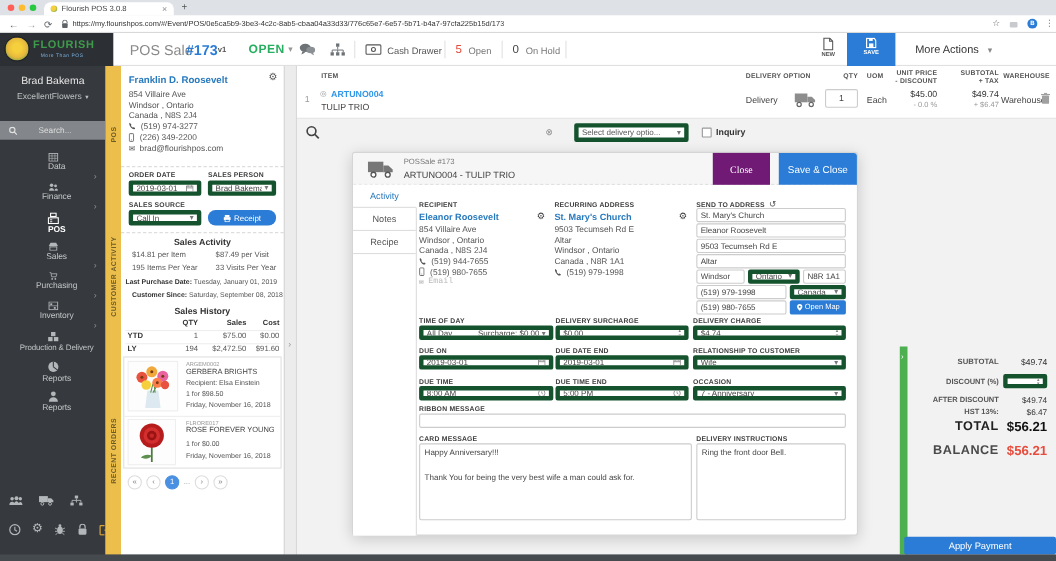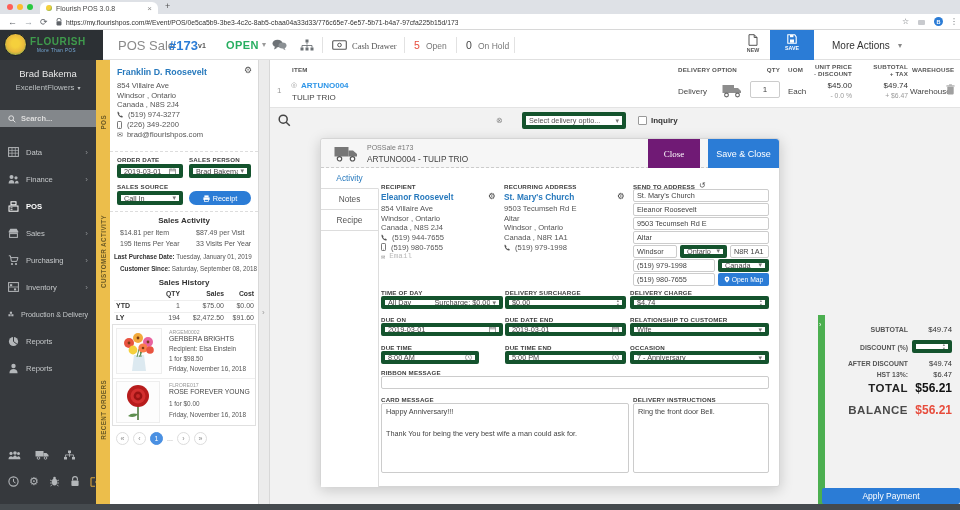--- a/index.html
+++ b/index.html
@@ -12,21 +12,21 @@
   .box{background:#fff;border:4px solid #14532d;border-radius:2px;display:flex;align-items:center;padding:0 3px;font-size:7.3px;color:#444;white-space:nowrap;overflow:hidden;}
   .box .grow{flex:1;overflow:hidden;}
   .caret{color:#777;font-size:7px;margin-left:2px;flex-shrink:0;}
   .stepper{display:flex;flex-direction:column;line-height:4px;font-size:4.5px;color:#888;margin-left:auto;flex-shrink:0;}
   input.txt{background:#fff;border:1px solid #ccc;border-radius:2px;font-size:7.3px;color:#444;padding:0 3px;font-family:inherit;width:100%;height:100%;}
   input.txt::placeholder{color:#aaa;}
   textarea.ta{border:1px solid #ccc;border-radius:2px;font-size:7.3px;color:#444;padding:3px 4px;font-family:inherit;resize:none;width:100%;height:100%;line-height:1.5;background:#fff;}
   .btn-blue{background:#2b7cd6;color:#fff;display:flex;align-items:center;justify-content:center;border-radius:2px;border:none;font-family:inherit;cursor:pointer;}
   .addr{font-size:7.6px;color:#555;line-height:9.5px;white-space:nowrap;}
   .vlabel{writing-mode:vertical-rl;transform:rotate(180deg);font-size:6.3px;font-weight:bold;color:#6b5a26;letter-spacing:.4px;white-space:nowrap;}
-  .mi{position:absolute;left:0;width:96px;height:26px;display:flex;align-items:center;padding:0 8px;}
+  .mi{position:absolute;left:0;width:96px;height:26px;display:flex;align-items:center;padding:0 8px;flex-direction:column;}
   .mi-label{font-size:7.7px;color:#c3c6c8;margin-left:7px;white-space:nowrap;letter-spacing:-.1px;}
   .mi-chev{margin-left:auto;color:#8d9093;font-size:8px;}
   .hdrcol{font-size:6.2px;font-weight:bold;color:#555;letter-spacing:.2px;white-space:nowrap;}
   .divider-v{position:absolute;top:38px;width:1px;height:16px;background:#e2e2e2;}
   .pagedot{width:13px;height:13px;border:1px solid #ddd;border-radius:50%;background:#fff;display:flex;align-items:center;justify-content:center;font-size:7px;color:#888;}
   .dotted{border-top:1px dashed #ddd;}
   svg{display:block;}
 </style>
 </head>
 <body>
@@ -99,21 +99,21 @@
         </svg>
     </span>
     <span class="divider-v" style="left:322px;top:7px;"></span>
 
     <span class="abs" style="left:332px;top:10px;">
       <svg width="15" height="10" viewBox="0 0 15 10">
           <rect x="0.7" y="0.7" width="13.6" height="8.6" rx="1" fill="none" stroke="#555" stroke-width="1.1"></rect>
           <circle cx="7.5" cy="5" r="1.8" fill="none" stroke="#555" stroke-width="1"></circle>
         </svg>
     </span>
-    <span class="abs nw" style="left:352px;top:11px;font-size:8.5px;color:#555;font-family:Liberation Serif, serif;">Cash Drawer</span>
+    <span class="abs nw" style="left:352px;top:11px;font-size:8.5px;color:#555;">Cash Drawer</span>
     <span class="divider-v" style="left:404px;top:7px;"></span>
 
     <span class="abs nw" style="left:414px;top:9px;font-size:10.5px;color:#e74c3c;">5</span>
     <span class="abs nw" style="left:426px;top:11px;font-size:8.5px;color:#777;">Open</span>
     <span class="divider-v" style="left:456px;top:7px;"></span>
 
     <span class="abs nw" style="left:466px;top:9px;font-size:10.5px;color:#444;">0</span>
     <span class="abs nw" style="left:478px;top:11px;font-size:8.5px;color:#777;">On Hold</span>
     <span class="divider-v" style="left:514px;top:7px;"></span>
 
@@ -140,21 +140,21 @@
     <div class="abs nw" style="left:0;top:8px;width:96px;text-align:center;font-size:9.5px;color:#e8e8e8;">Brad Bakema</div>
     <div class="abs flex" style="left:0;top:23px;width:96px;justify-content:center;">
       <span style="font-size:7.8px;color:#bcc0c2;">ExcellentFlowers</span>
       <span style="font-size:6px;color:#bcc0c2;margin-left:3px;">▾</span>
     </div>
     <div class="abs flex" style="left:0;top:50px;width:96px;height:17px;background:#83878b;padding:0 8px;">
       <svg width="8" height="8" viewBox="0 0 8 8">
           <circle cx="3.2" cy="3.2" r="2.4" fill="none" stroke="#e2e2e2" stroke-width="1"></circle>
           <path d="M5 5l2.3 2.3" stroke="#e2e2e2" stroke-width="1"></path>
         </svg>
-      <span style="font-size:7.5px;color:#dedede;margin-left:5px;font-weight:bold;">Search...</span>
+      <span style="font-size:7.5px;color:#dedede;margin-left:19px;">Search...</span>
     </div>
 
     <div class="mi" style="top:79px;">
       <svg width="11" height="10" viewBox="0 0 11 10">
           <rect x="0.6" y="0.6" width="9.8" height="8.8" fill="none" stroke="#b4b7ba" stroke-width="1"></rect>
           <path d="M0.6 3.4h9.8M0.6 6.2h9.8M4 .6v8.8M7.3 .6v8.8" stroke="#b4b7ba" stroke-width="0.7"></path>
         </svg>
       <span class="mi-label">Data</span>
       <span class="mi-chev">›</span>
     </div>
@@ -644,21 +644,21 @@
         </span>
     </div>
     <div class="abs box" style="left:309px;top:184px;width:139px;height:13px;">
       <span class="grow">Wife</span>
       <span class="caret">▾</span>
     </div>
 
     <span class="abs lbl" style="left:60px;top:205px;">DUE TIME</span>
     <span class="abs lbl" style="left:184px;top:205px;">DUE TIME END</span>
     <span class="abs lbl" style="left:309px;top:205px;">OCCASION</span>
-    <div class="abs box" style="left:60px;top:212px;width:98px;height:13px;justify-content:center;">
+    <div class="abs box" style="left:60px;top:212px;width:122px;height:13px;justify-content:center;">
       <span class="grow">8:00 AM</span>
       <span>
           <svg width="7" height="7" viewBox="0 0 7 7">
             <circle cx="3.5" cy="3.5" r="3" fill="none" stroke="#888" stroke-width="0.8"></circle>
             <path d="M3.5 1.8v1.7l1.2.8" fill="none" stroke="#888" stroke-width="0.7"></path>
           </svg>
         </span>
     </div>
     <div class="abs box" style="left:184px;top:212px;width:121px;height:13px;gap:30px;">
       <span class="grow">5:00 PM</span>

